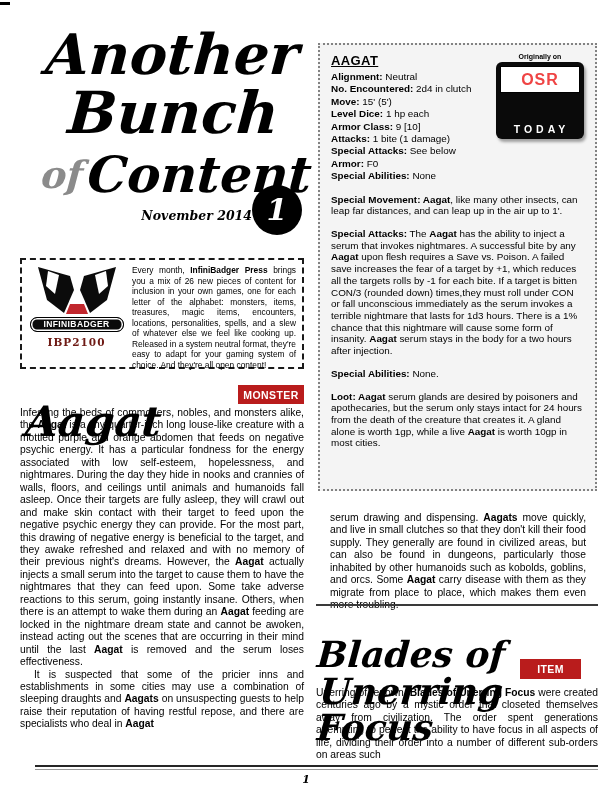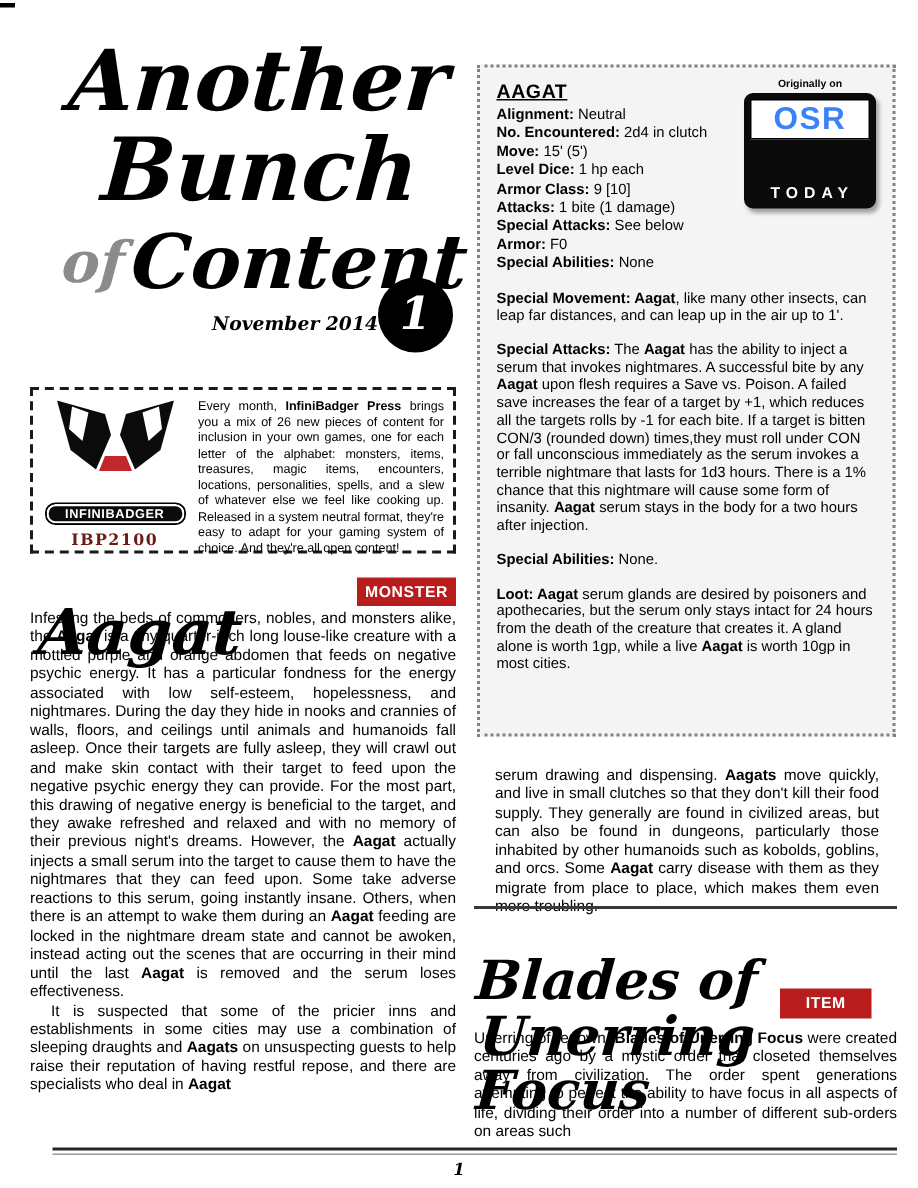--- a/index.html
+++ b/index.html
@@ -27,21 +27,21 @@
   .issue-circle span { font-family:"DejaVu Serif", serif; font-style:italic; font-weight:bold; font-size:30px; line-height:1; }
 
   
   .publisher-box {
     position:absolute; left:20px; top:258px; width:284px; height:111px;
     border:2px dashed #1a1a1a; box-sizing:border-box; display:flex; padding:5px 6px;
   }
   .logo-col { width:97px; flex:none; text-align:center; }
   .badger-svg { display:block; margin:2px auto 0 auto; }
   .banner {
-    margin:18px auto 0 auto; width:92px; background:#0b0b0b; color:#fff; border-radius:7px;
+    margin:0 auto 0 auto; width:92px; background:#0b0b0b; color:#fff; border-radius:7px;
     box-shadow:inset 0 0 0 1.5px #fff; border:1px solid #000;
     font-size:8.5px; font-weight:bold; letter-spacing:0.4px; line-height:13px;
   }
   .code { margin-top:4px; font-family:"DejaVu Serif", serif; font-weight:bold; font-size:10.5px; letter-spacing:1px; color:#6e1a14; }
   .blurb { flex:1; margin:0; padding-left:7px; font-size:8.4px; line-height:10.55px; text-align:justify; }
 
   
   .monster-heading { position:absolute; left:24px; top:366px; font-size:42px; line-height:1; }
   .badge {
     position:absolute; background:#b91c1c; color:#fff; font-weight:bold; font-size:10.5px;
@@ -63,21 +63,21 @@
     position:absolute; left:318px; top:43px; width:279px; height:448px; box-sizing:border-box;
     background:#f4f4f4; border:2px dotted #828282; padding:8px 11px; overflow:hidden;
   }
   .sb-title { font-size:13px; font-weight:bold; text-decoration:underline; letter-spacing:0.4px; line-height:15px; }
   .sb-stats { margin-top:3px; font-size:9.9px; line-height:12.4px; }
   .sb-stat b { font-weight:bold; }
   .statblock p { margin:11px 0 0 0; font-size:9.9px; line-height:11.7px; text-align:left; }
   .osr-wrap { float:right; width:88px; text-align:center; margin:0 0 6px 8px; }
   .osr-caption { font-size:7px; font-weight:bold; margin-bottom:2px; }
   .osr-logo { background:#0a0a0a; border-radius:6px; padding:4px 4px 2px 4px; box-shadow:2px 3px 3px rgba(0,0,0,0.35); }
-  .osr-top { background:#fff; border:1.5px solid #000; color:#3b82f6; font-size:21px; font-weight:bold; letter-spacing:1px; line-height:25px; }
+  .osr-top { background:#fff; border:1.5px solid #000; color:#ef4444; font-size:16px; font-weight:bold; letter-spacing:1px; line-height:25px; }
   .osr-bottom { color:#fff; font-size:10.5px; font-weight:bold; letter-spacing:4px; line-height:15px; padding-top:1px; text-indent:3px;margin-top:28px; }
 
   
   .divider { position:absolute; left:316px; top:604px; width:282px; border-top:2px solid #3a3a3a; }
   .item-h1 { position:absolute; left:316px; top:606px; font-size:36px; line-height:1; }
   .item-h2 { position:absolute; left:316px; top:643px; font-size:36px; line-height:1; }
   .item-body { position:absolute; left:316px; top:687px; width:282px; }
   .item-body p { margin:0; }
 
   

